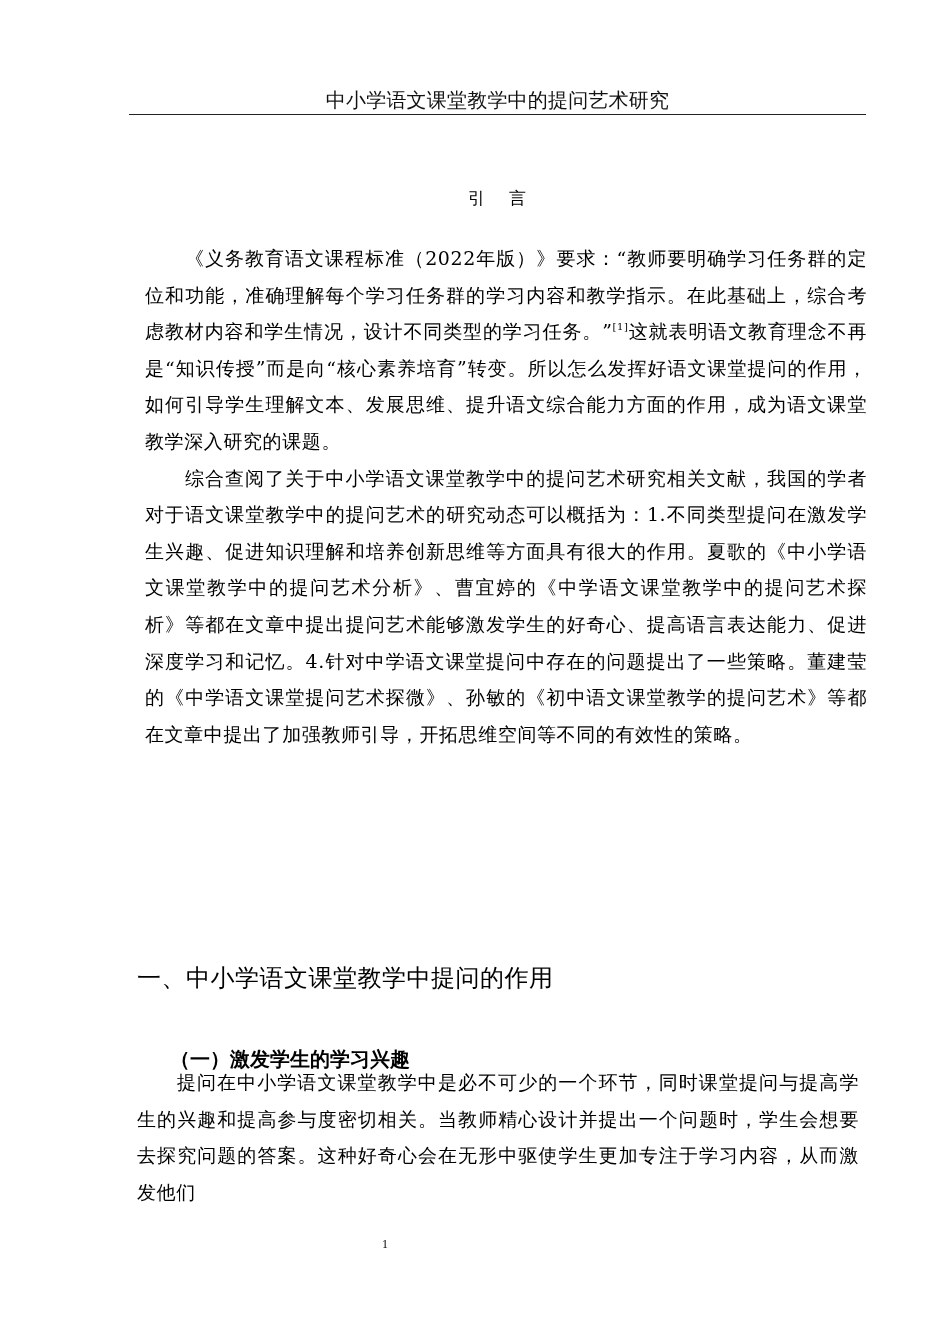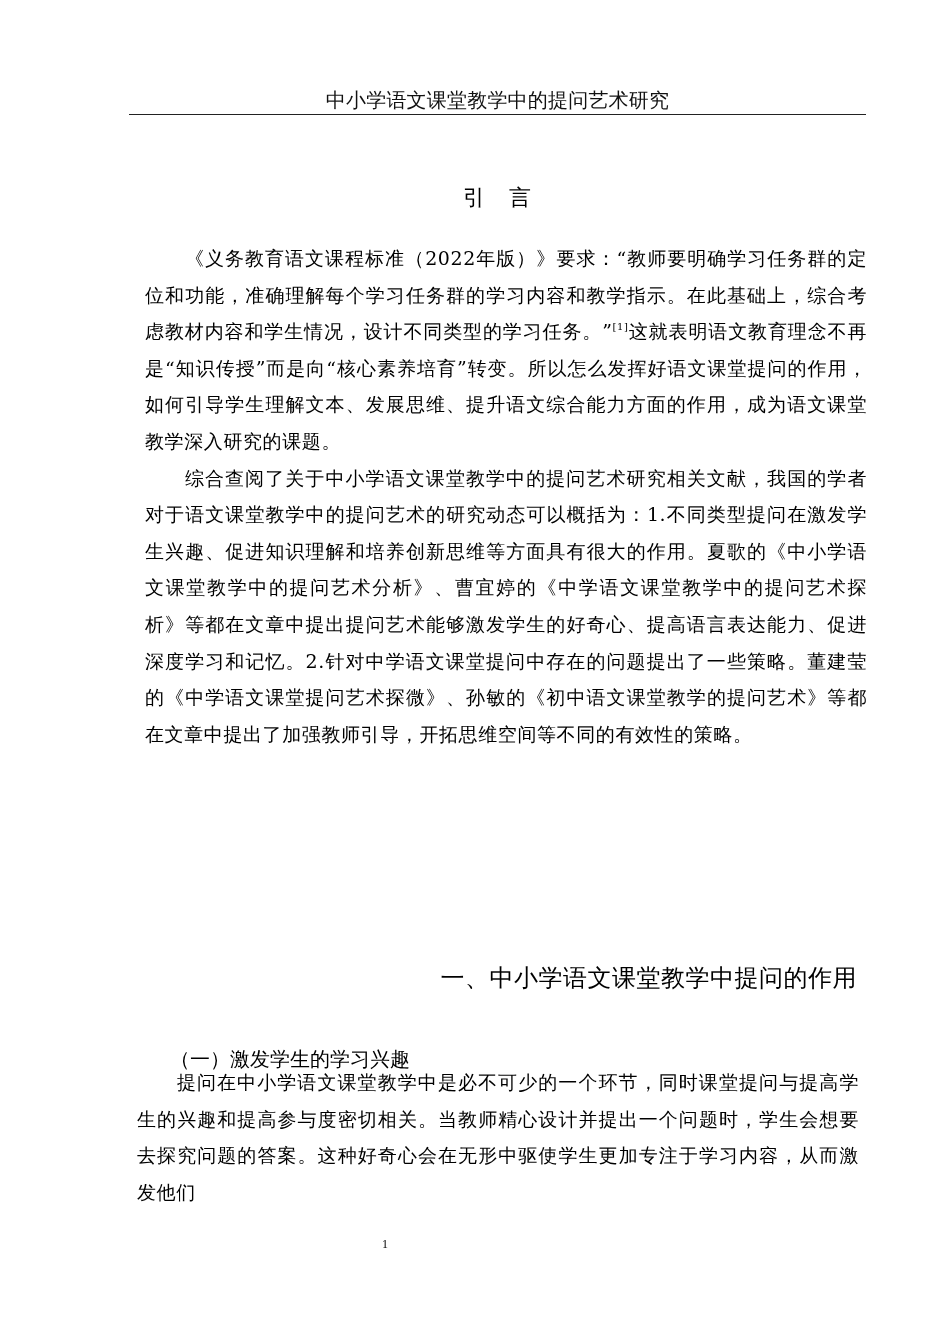--- a/index.html
+++ b/index.html
@@ -36,21 +36,21 @@
       border-top: 1.5px solid #222;
     }
     .title {
       position: absolute;
       left: 137px;
       width: 720px;
       top: 180px;
       height: 36px;
       text-align: center;
       font-family: "DejaVu Sans", "Liberation Sans", sans-serif;
-      font-size: 22px;
+      font-size: 17px;
       line-height: 36px;
       letter-spacing: 24px;
       text-indent: 24px;
     }
     .body-block {
       position: absolute;
       left: 137px;
       width: 722px;
       font-size: 19px;
       line-height: 36.6px;
@@ -65,34 +65,35 @@
       font-size: 10px;
       line-height: 0;
       vertical-align: 8px;
     }
     .h1 {
       position: absolute;
       left: 137px;
       width: 720px;
       top: 958px;
       height: 40px;
-      text-align: right;
+      text-align: left;
       font-family: "DejaVu Sans", "Liberation Sans", sans-serif;
       font-size: 24px;
       line-height: 40px;
       letter-spacing: 0.5px;
     }
     .h2 {
       position: absolute;
       left: 170px;
       top: 1042px;
       height: 34px;
       font-family: "DejaVu Sans", "Liberation Sans", sans-serif;
       font-size: 20px;
       line-height: 34px;
+      font-weight: bold;
     }
     .page-number {
       position: absolute;
       left: 370px;
       width: 30px;
       top: 1236px;
       text-align: center;
       font-family: "Liberation Serif", "DejaVu Serif", serif;
       font-size: 12px;
       line-height: 16px;
@@ -103,21 +104,21 @@
 
 <div>
 
   <div class="page-header">中小学语文课堂教学中的提问艺术研究</div>
   <div class="header-rule"></div>
 
   <div class="title">引言</div>
 
   <div class="body-block" style="top:240px;margin-left:8px;">
     <p><span>《义务教育语文课程标准（2022年版）》要求：“教师要明确学习任务群的定位和功能，准确理解每个学习任务群的学习内容和教学指示。在此基础上，综合考虑教材内容和学生情况，设计不同类型的学习任务。”</span><sup>[1]</sup><span>这就表明语文教育理念不再是“知识传授”而是向“核心素养培育”转变。所以怎么发挥好语文课堂提问的作用，如何引导学生理解文本、发展思维、提升语文综合能力方面的作用，成为语文课堂教学深入研究的课题。</span></p>
-    <p>综合查阅了关于中小学语文课堂教学中的提问艺术研究相关文献，我国的学者对于语文课堂教学中的提问艺术的研究动态可以概括为：1.不同类型提问在激发学生兴趣、促进知识理解和培养创新思维等方面具有很大的作用。夏歌的《中小学语文课堂教学中的提问艺术分析》、曹宜婷的《中学语文课堂教学中的提问艺术探析》等都在文章中提出提问艺术能够激发学生的好奇心、提高语言表达能力、促进深度学习和记忆。2.针对中学语文课堂提问中存在的问题提出了一些策略。董建莹的《中学语文课堂提问艺术探微》、孙敏的《初中语文课堂教学的提问艺术》等都在文章中提出了加强教师引导，开拓思维空间等不同的有效性的策略。</p>
+    <p>综合查阅了关于中小学语文课堂教学中的提问艺术研究相关文献，我国的学者对于语文课堂教学中的提问艺术的研究动态可以概括为：1.不同类型提问在激发学生兴趣、促进知识理解和培养创新思维等方面具有很大的作用。夏歌的《中小学语文课堂教学中的提问艺术分析》、曹宜婷的《中学语文课堂教学中的提问艺术探析》等都在文章中提出提问艺术能够激发学生的好奇心、提高语言表达能力、促进深度学习和记忆。4.针对中学语文课堂提问中存在的问题提出了一些策略。董建莹的《中学语文课堂提问艺术探微》、孙敏的《初中语文课堂教学的提问艺术》等都在文章中提出了加强教师引导，开拓思维空间等不同的有效性的策略。</p>
   </div>
 
   <div class="h1">一、中小学语文课堂教学中提问的作用</div>
 
   <div class="h2">（一）激发学生的学习兴趣</div>
 
   <div class="body-block" style="top:1064px;">
     <p>提问在中小学语文课堂教学中是必不可少的一个环节，同时课堂提问与提高学生的兴趣和提高参与度密切相关。当教师精心设计并提出一个问题时，学生会想要去探究问题的答案。这种好奇心会在无形中驱使学生更加专注于学习内容，从而激发他们</p>
   </div>
 

